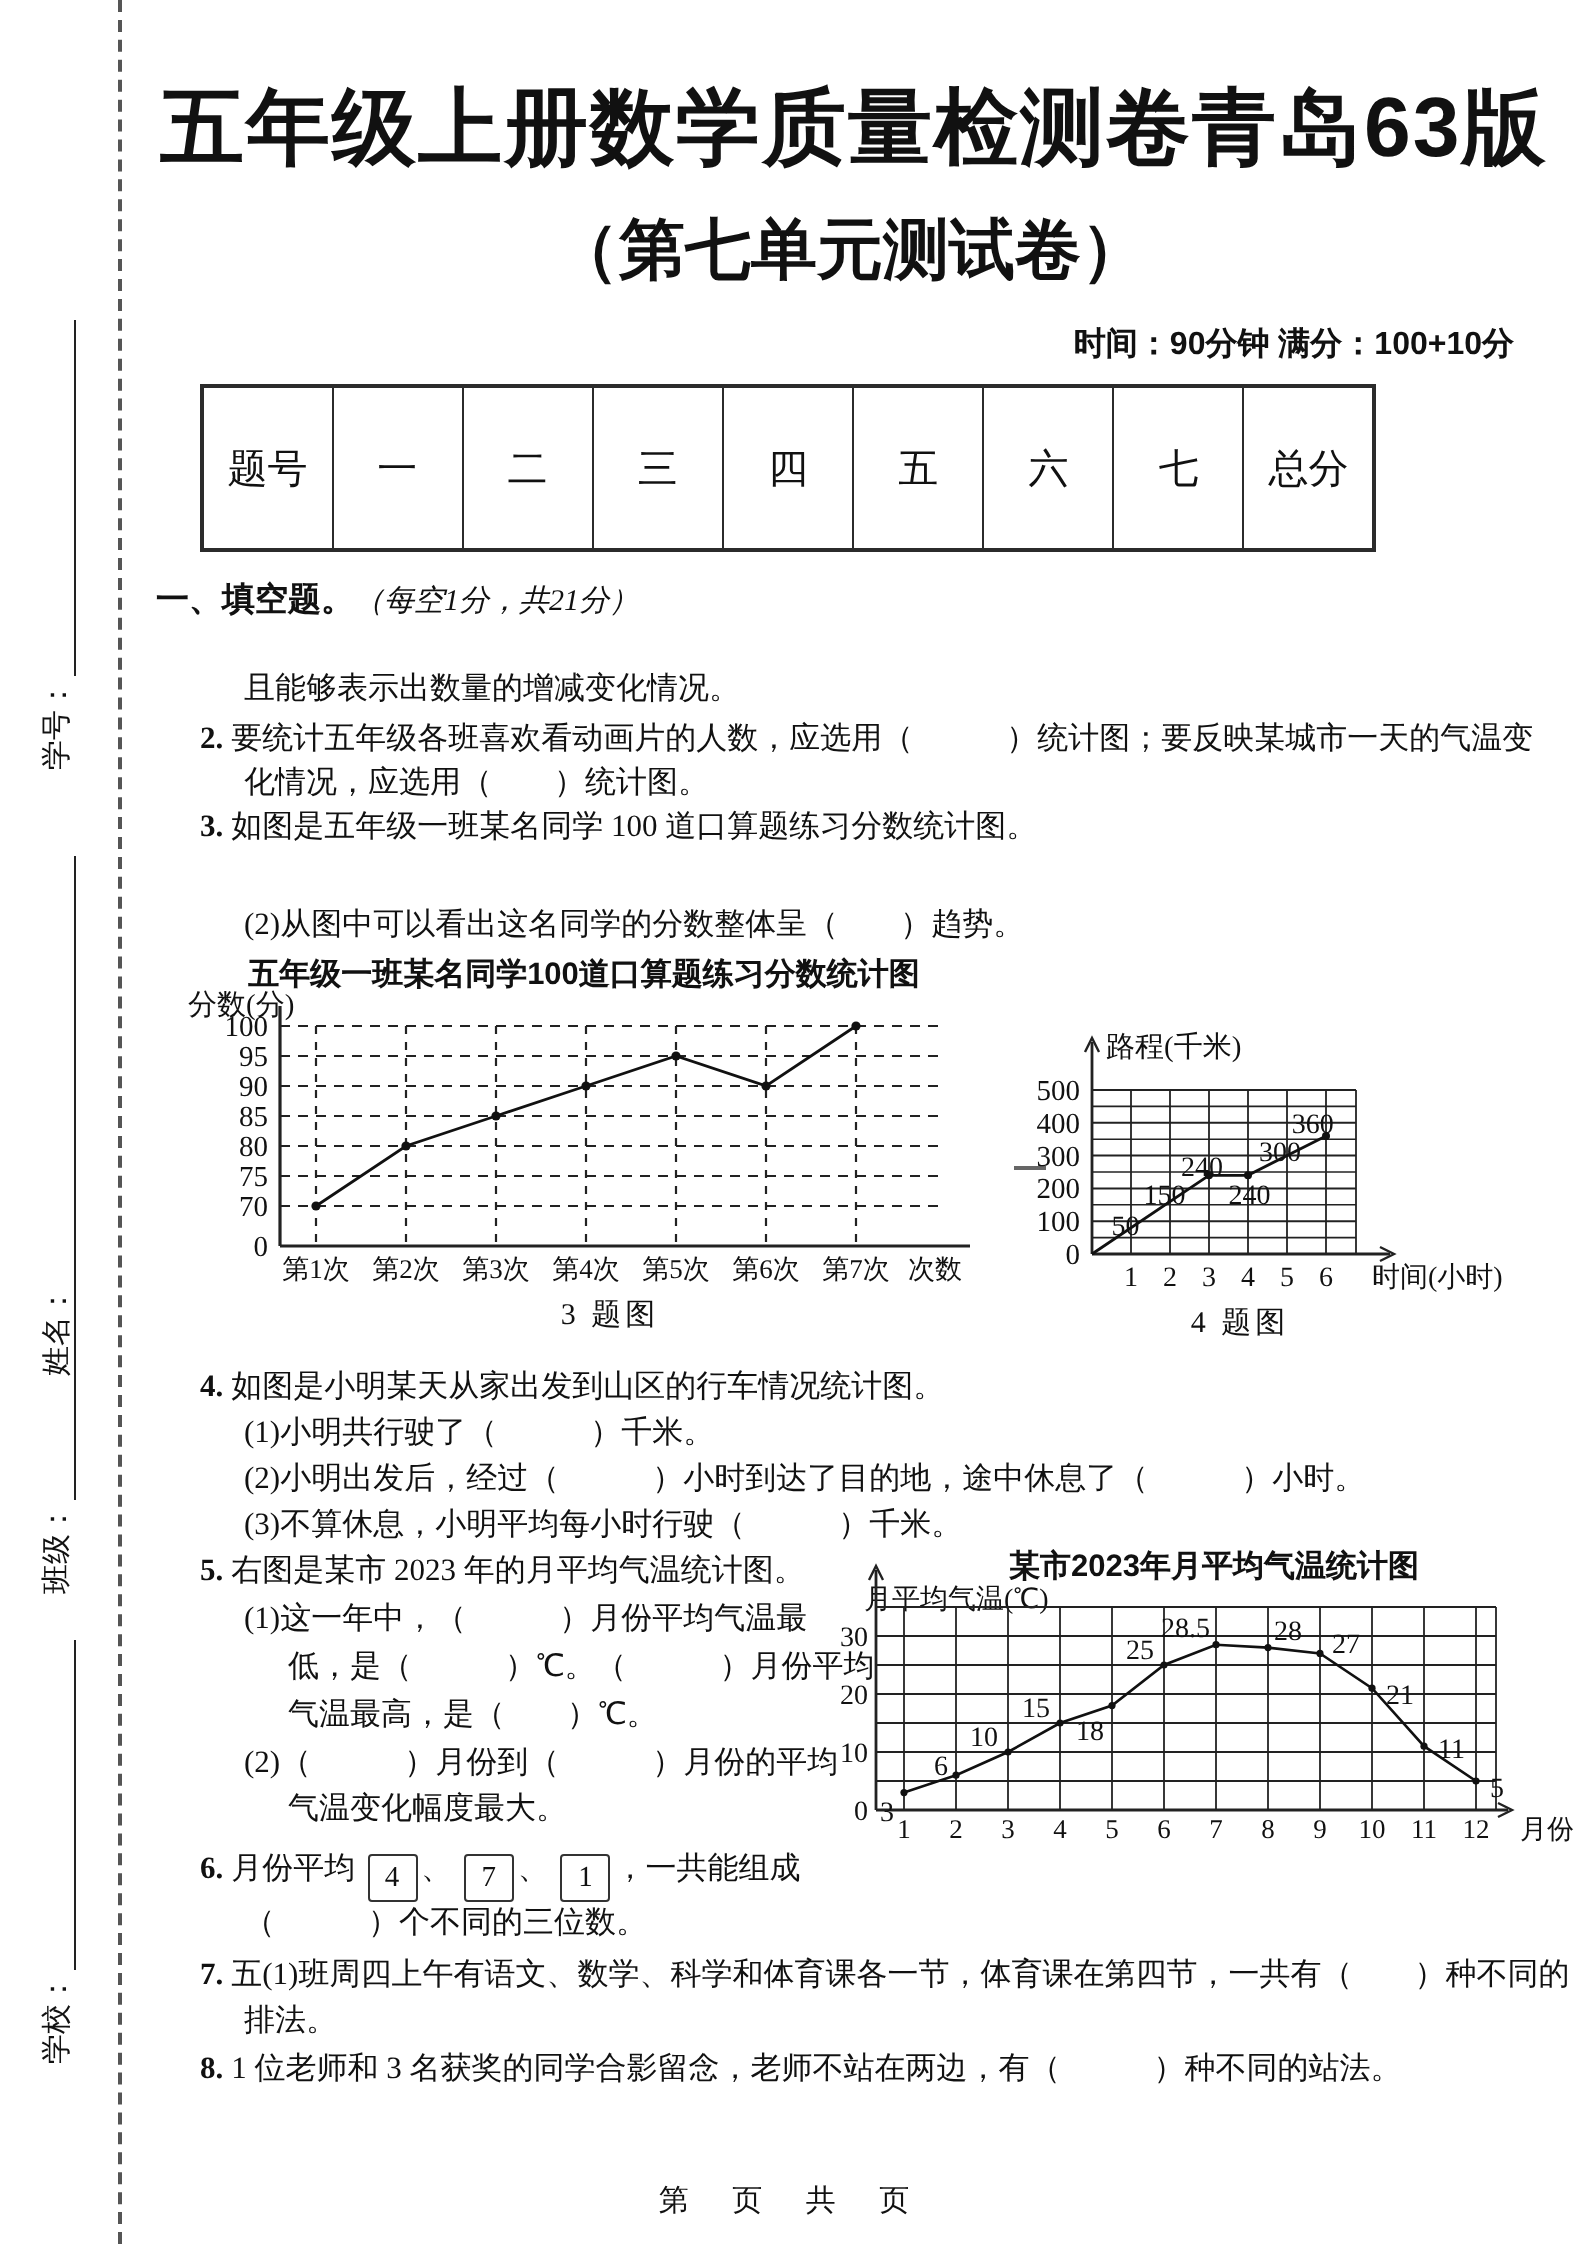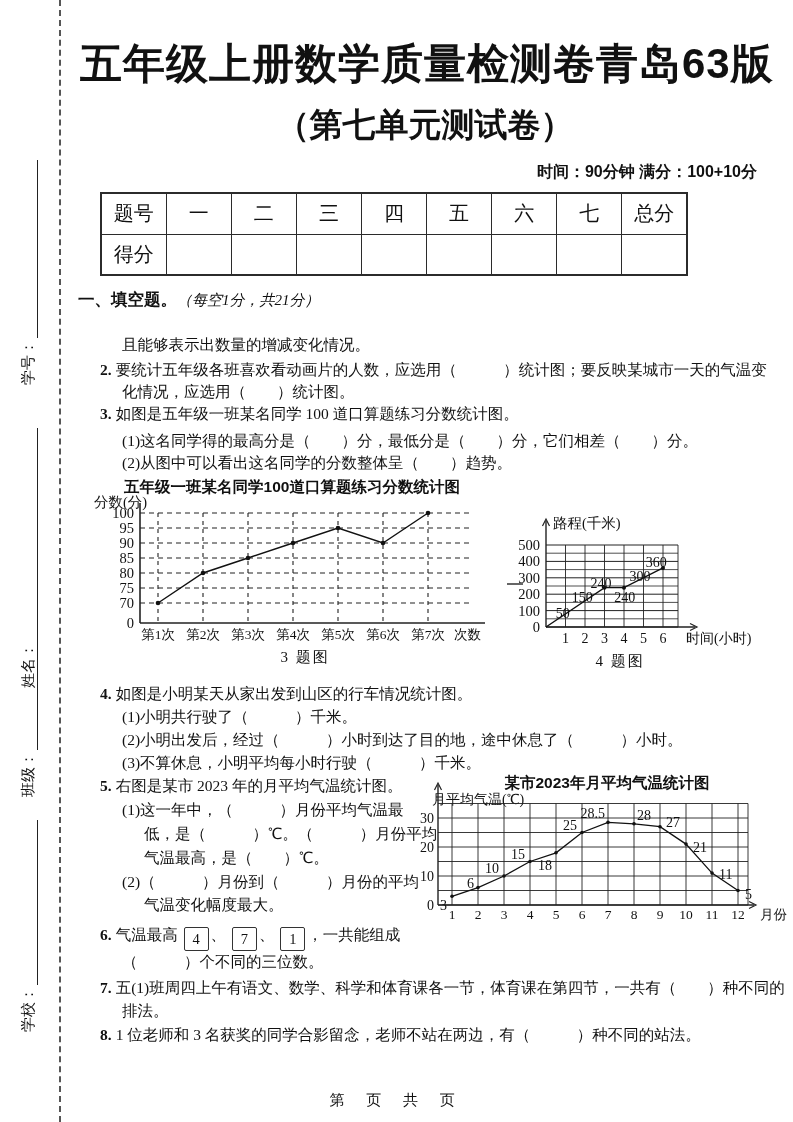--- a/index.html
+++ b/index.html
@@ -70,49 +70,37 @@
       <td>题号</td>
       <td>一</td>
       <td>二</td>
       <td>三</td>
       <td>四</td>
       <td>五</td>
       <td>六</td>
       <td>七</td>
       <td>总分</td>
     </tr>
-    <tr>
-      <td>得分</td>
-      <td></td>
-          <td></td>
-      <td></td>
-          <td></td>
-      <td></td>
-          <td></td>
-      <td></td>
-          <td></td>
-    </tr>
   </tbody>
     </table>
 
   <div class="abs sec-head">
     <b>一、填空题。</b><i>（每空1分，共21分）</i>
   </div>
 
   <div class="abs q" style="left:122px;top:334px;">且能够表示出数量的增减变化情况。</div>
 
   <div class="abs q" style="left:100px;top:359px;text-align:center;">
     <b>2.</b><span>要统计五年级各班喜欢看动画片的人数，应选用（　　　）统计图；要反映某城市一天的气温变</span>
   </div>
   <div class="abs q" style="left:122px;top:381px;">化情况，应选用（　　）统计图。</div>
 
   <div class="abs q" style="left:100px;top:403px;">
     <b>3.</b><span>如图是五年级一班某名同学 100 道口算题练习分数统计图。</span>
   </div>
-  <div class="abs q" style="left:122px;top:430px;">(1)这名同学得的最高分是（　　）分，最低分是（　　）分，它们相差（　　）分。</div>
   <div class="abs q" style="left:122px;top:452px;text-align:center;">(2)从图中可以看出这名同学的分数整体呈（　　）趋势。</div>
 
   <svg class="abs" style="left:80px;top:476px;" width="420" height="172">
       <text x="212" y="16" text-anchor="middle" font-size="15.5" font-family="'Liberation Sans',sans-serif" font-weight="bold" fill="#111">五年级一班某名同学100道口算题练习分数统计图</text>
       <text x="14" y="31" text-anchor="start" font-size="14.5" font-family="'Liberation Serif',serif" font-weight="normal" fill="#111">分数(分)</text>
       <text x="54" y="152" text-anchor="end" font-size="14.5" font-family="'Liberation Serif',serif" font-weight="normal" fill="#111">0</text>
       <line x1="60" y1="127" x2="393" y2="127" stroke="#222" stroke-width="1.1" stroke-dasharray="5,4"></line>
       <text x="54" y="132" text-anchor="end" font-size="14.5" font-family="'Liberation Serif',serif" font-weight="normal" fill="#111">70</text>
       <line x1="60" y1="112" x2="393" y2="112" stroke="#222" stroke-width="1.1" stroke-dasharray="5,4"></line>
       <text x="54" y="117" text-anchor="end" font-size="14.5" font-family="'Liberation Serif',serif" font-weight="normal" fill="#111">75</text>
@@ -288,21 +276,21 @@
       <text x="163" y="57.5" text-anchor="end" font-size="14" font-family="'Liberation Serif',serif" font-weight="normal" fill="#111">25</text>
       <text x="191" y="46.35000000000001" text-anchor="end" font-size="14" font-family="'Liberation Serif',serif" font-weight="normal" fill="#111">28.5</text>
       <text x="223" y="47.8" text-anchor="start" font-size="14" font-family="'Liberation Serif',serif" font-weight="normal" fill="#111">28</text>
       <text x="252" y="54.7" text-anchor="start" font-size="14" font-family="'Liberation Serif',serif" font-weight="normal" fill="#111">27</text>
       <text x="279" y="80.1" text-anchor="start" font-size="14" font-family="'Liberation Serif',serif" font-weight="normal" fill="#111">21</text>
       <text x="305" y="107.1" text-anchor="start" font-size="14" font-family="'Liberation Serif',serif" font-weight="normal" fill="#111">11</text>
       <text x="331" y="126.5" text-anchor="start" font-size="14" font-family="'Liberation Serif',serif" font-weight="normal" fill="#111">5</text>
     </svg>
 
   <div class="abs q" style="left:100px;top:924px;">
-    <b>6.</b><span>气温最高</span>
+    <b>6.</b><span>月份平均</span>
     <span class="card">4</span><span>、</span>
     <span class="card">7</span><span>、</span>
     <span class="card">1</span><span>，一共能组成</span>
   </div>
   <div class="abs q" style="left:122px;top:951px;">（　　　）个不同的三位数。</div>
 
   <div class="abs q" style="left:100px;top:977px;">
     <b>7.</b><span>五(1)班周四上午有语文、数学、科学和体育课各一节，体育课在第四节，一共有（　　）种不同的</span>
   </div>
   <div class="abs q" style="left:122px;top:1000px;">排法。</div>

